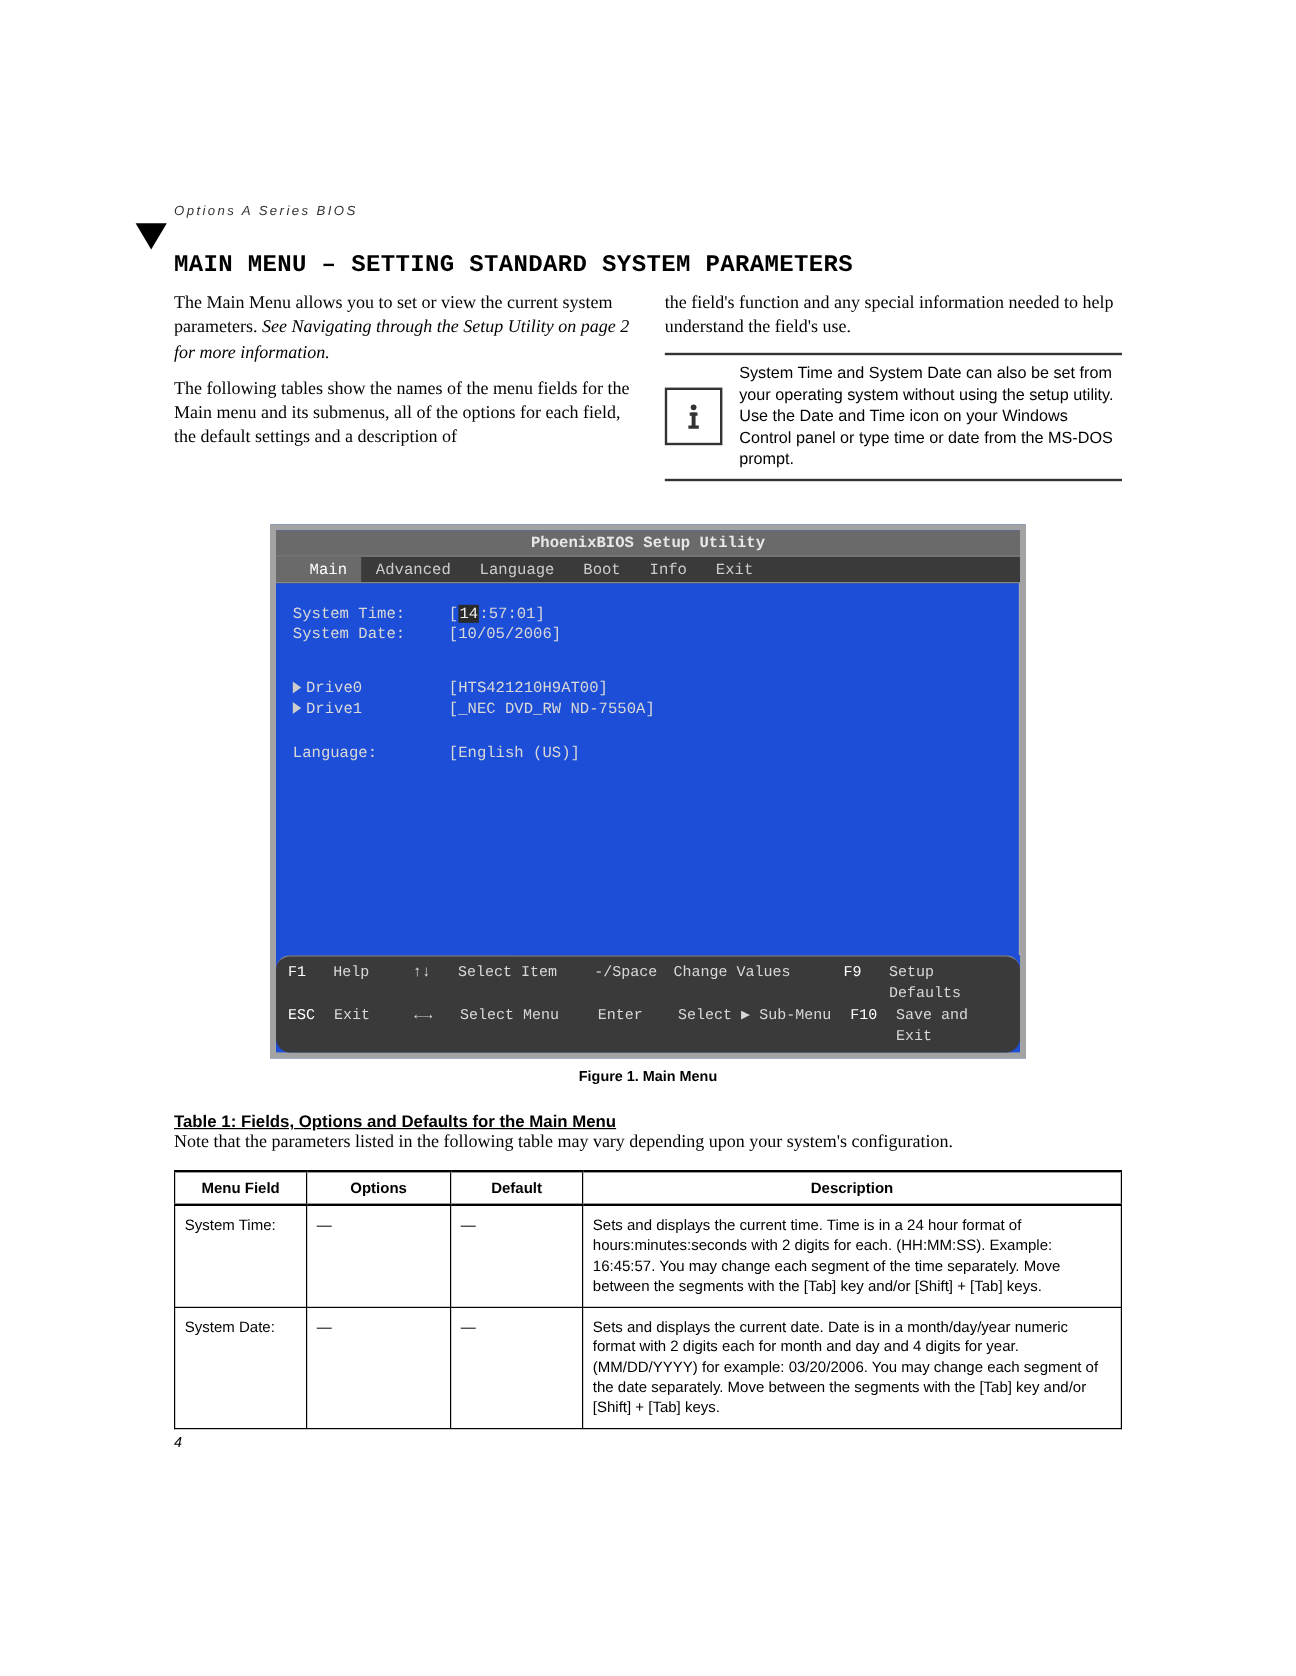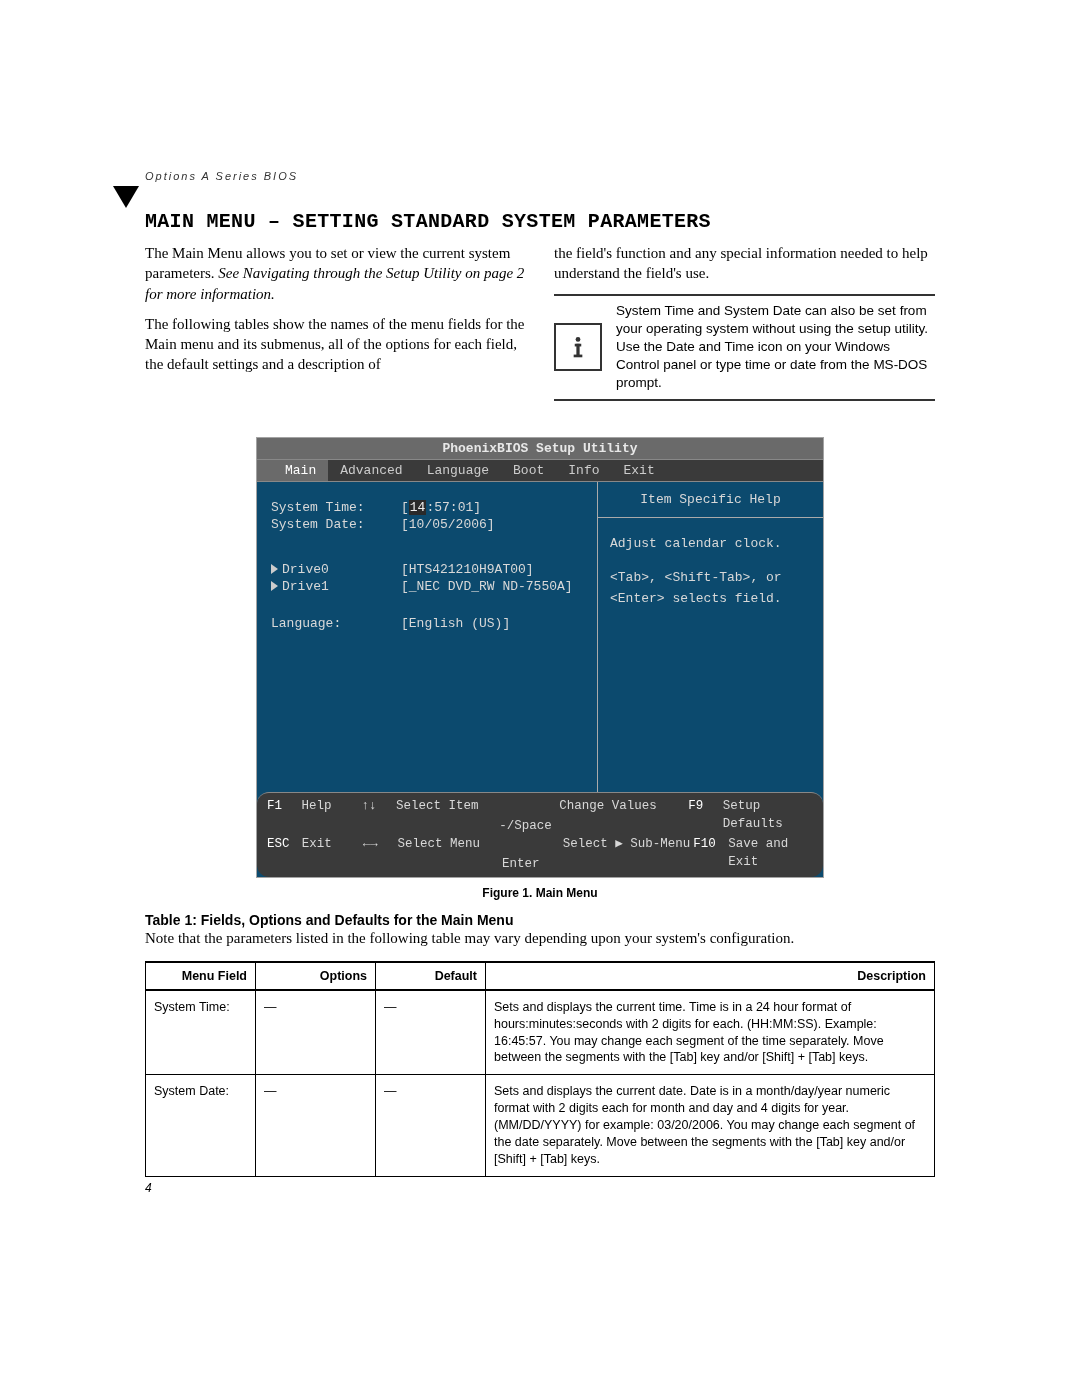--- a/index.html
+++ b/index.html
@@ -75,26 +75,26 @@
   }
   .info-icon svg { width: 26px; height: 26px; }
   .info-text {
     font-family: Arial, Helvetica, sans-serif;
     font-size: 13.5px;
     line-height: 1.35;
   }
   
   .bios {
     margin: 30px auto 0 auto;
-    width: 568px;
-    border: 1px solid #a3a3a3;
+    width: 630px;
+    border: 5px solid #a3a3a3;
     font-family: 'Courier New', monospace;
     font-size: 13px;
     color: #d8d8d8;
-    background: #0c4a6e;
+    background: #1d4ed8;
   }
   .bios-title {
     background: #6a6a6a;
     color: #e8e8e8;
     text-align: center;
     padding: 3px 0;
     font-weight: bold;
     border-bottom: 1px solid #888;
   }
   .bios-menubar {
@@ -160,50 +160,51 @@
     line-height: 1.45;
     border-top: 1px solid #888;
     border-radius: 12px;
   }
   .bios-footer .row { display: flex; }
   .bf-cell { display: inline-block; }
   .bf1 { width: 40px; color: #fff;}
   .bf2 { width: 70px; }
   .bf3 { width: 40px; }
   .bf4 { width: 120px; }
-  .bf5 { width: 70px; margin-top: 20px; }
+  .bf5 { width: 70px; }
   .bf6 { width: 150px; }
   .bf7 { width: 40px; color: #fff;}
   .bf8 { }
   .figure-caption {
     font-family: Arial, Helvetica, sans-serif;
     font-weight: bold;
     font-size: 12px;
     text-align: center;
     margin-top: 8px;
   }
   .table-title {
     font-family: Arial, Helvetica, sans-serif;
     font-weight: bold;
     font-size: 14px;
-    margin-top: 12px;
+    margin-top: 22px;
+    text-decoration: underline;
   }
   .table-note {
     font-size: 15px;
     margin-top: 2px;
     margin-bottom: 14px;
   }
   table.fields {
     width: 100%;
     border-collapse: collapse;
     font-family: Arial, Helvetica, sans-serif;
     font-size: 12.5px;
   }
   table.fields th {
-    text-align: right;
+    text-align: center;
     font-weight: bold;
     padding: 6px 8px;
     border-top: 2px solid #000;
     border-bottom: 2px solid #000;
     border-left: 1px solid #000;
     border-right: 1px solid #000;
     margin-top: 16px;
   }
   table.fields td {
     padding: 8px 8px;
@@ -283,28 +284,20 @@
           <span class="bios-val">[HTS421210H9AT00]</span>
         </div>
         <div class="bios-row">
           <span class="bios-label"><span class="tri-right"></span><span>Drive1</span></span>
           <span class="bios-val">[_NEC DVD_RW ND-7550A]</span>
         </div>
         <div style="height:20px"></div>
         <div class="bios-row">
           <span class="bios-label">Language:</span>
           <span class="bios-val">[English (US)]</span>
-        </div>
-      </div>
-      <div class="bios-right">
-        <div class="bios-right-title">Item Specific Help</div>
-        <div class="bios-right-body">
-          <div>Adjust calendar clock.</div>
-          <div style="height:14px"></div>
-          <div>&lt;Tab&gt;, &lt;Shift-Tab&gt;, or &lt;Enter&gt; selects field.</div>
         </div>
       </div>
     </div>
     <div class="bios-footer">
       <div class="row">
         <span class="bf-cell bf1">F1</span>
         <span class="bf-cell bf2">Help</span>
         <span class="bf-cell bf3">↑↓</span>
         <span class="bf-cell bf4">Select Item</span>
         <span class="bf-cell bf5">-/Space</span>

